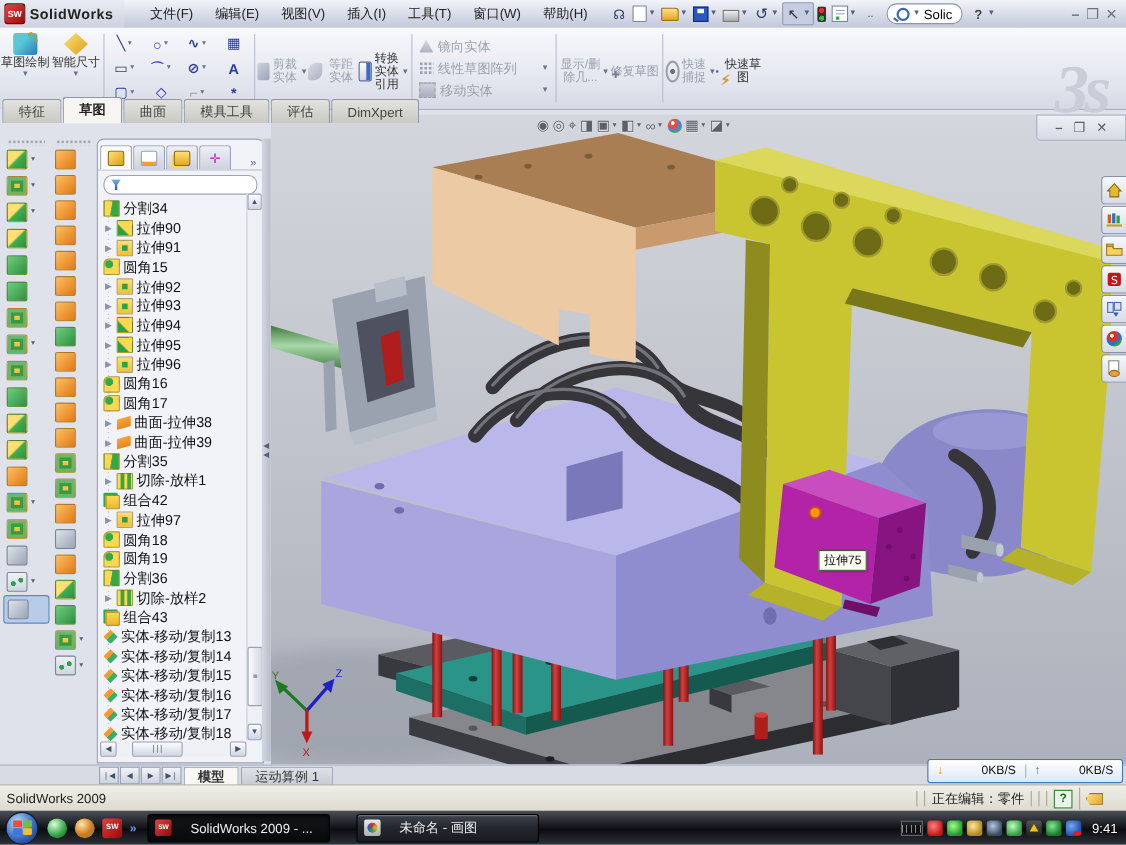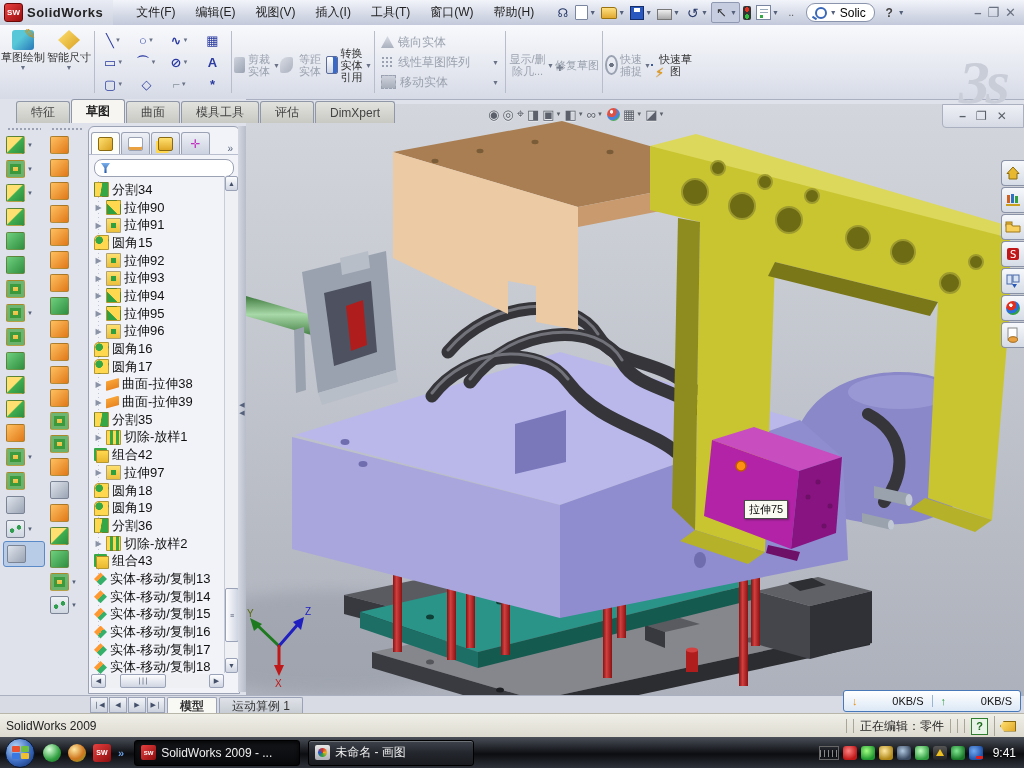--- a/index.html
+++ b/index.html
@@ -68,21 +68,21 @@
   .lrow .caret{margin-left:auto;}
   .bicon.dd{background:linear-gradient(135deg,#d0d5df,#9aa2b2);border-radius:2px;}
   .bicon.rep{background:linear-gradient(135deg,#e8ecf2,#b8bece);border-radius:2px;position:relative;}
   .bicon.rep:after{content:"✚";position:absolute;left:2px;top:-2px;font-size:9px;color:#7a8292;}
   .bicon.snap{border:2px solid #9aa2b2;border-radius:50%;width:16px;height:16px;background:radial-gradient(circle,#6a7282 2px,transparent 2.5px);}
   .bicon.rapid{background:linear-gradient(#f0f4fa,#c8d2e4);border:1px solid #3a5a9a;position:relative;}
   .bicon.rapid:after{content:"⚡";position:absolute;left:3px;top:0px;font-size:13px;color:#e8a010;text-shadow:0 0 1px #a05808;}
   .wm{position:absolute;right:18px;top:22px;font-family:Liberation Serif, serif;font-style:italic;
      font-size:62px;color:#c9cdd7;font-weight:bold;letter-spacing:-4px;}
   
-  .tabstrip{left:0;top:99px;width:440px;height:24px;display:flex;align-items:flex-end;gap:1px;padding-left:16px;}
+  .tabstrip{left:0;top:88px;width:440px;height:24px;display:flex;align-items:flex-end;gap:1px;padding-left:2px;}
   .ctab{height:21px;padding:0 14px;display:flex;align-items:center;border:1px solid #9098a8;border-bottom:none;
     background:linear-gradient(#e2e2de,#c9c9c4);color:#444;border-radius:3px 3px 0 0;}
   .ctab.active{background:#f6f5f1;color:#222;height:23px;font-weight:bold;}
   
   .leftbg{left:0;top:99px;width:246px;height:596px;background:#dfe2ea;}
   .ltcol{display:flex;flex-direction:column;gap:0;}
   .ltc1{left:3px;top:126px;width:42px;}
   .ltc2{left:47px;top:126px;width:40px;}
   .ltcell{height:24px;display:flex;align-items:center;gap:2px;padding-left:3px;}
   .lticon{width:17px;height:16px;border-radius:2px;border:1px solid rgba(120,110,40,.55);}
@@ -164,21 +164,21 @@
   .dnav{display:flex;gap:1px;margin-left:90px;margin-bottom:1px;}
   .dnb{width:16px;height:14px;background:linear-gradient(#f2f4f8,#ccd2de);border:1px solid #9aa2b8;
     font-size:7px;color:#44506a;display:flex;align-items:center;justify-content:center;}
   .dtab{height:16px;padding:0 12px;border:1px solid #9aa2b8;border-bottom:none;background:linear-gradient(#dfe2e8,#c6cad2);
     display:flex;align-items:center;color:#333;margin-left:2px;border-radius:2px 2px 0 0;}
   .dtab.active{background:#f8f8f5;font-weight:bold;}
   
   .statusbar{left:0;top:713px;width:1024px;height:24px;background:linear-gradient(#f0efe8,#dcdacf);
     border-top:1px solid #b8b6a8;display:flex;align-items:center;color:#222;}
   .sbleft{padding-left:6px;}
-  .sbright{margin-left:auto;display:flex;align-items:center;gap:6px;padding-right:3px;}
+  .sbright{margin-left:auto;display:flex;align-items:center;gap:6px;padding-right:16px;}
   .sep{width:1px;height:14px;background:#a8a698;}
   .helpq{width:15px;height:15px;background:#e8f4e8;border:1px solid #2f7e2f;color:#1a6a1a;font-weight:bold;
     font-size:11px;display:flex;align-items:center;justify-content:center;}
   .tagcell{width:26px;height:20px;border-left:1px solid #a8a698;display:flex;align-items:center;justify-content:center;}
   .tag{width:14px;height:9px;background:linear-gradient(135deg,#ffe070,#e0a828);border:1px solid #8a6a10;
     clip-path:polygon(0 50%,25% 0,100% 0,100% 100%,25% 100%);}
   
   .taskbar{left:0;top:737px;width:1024px;height:31px;
     background:linear-gradient(#4a4f58,#17191e 45%,#0c0d10 55%,#2e323a);display:flex;align-items:center;}
   .orb{width:28px;height:28px;border-radius:50%;margin:0 8px 0 5px;position:relative;
@@ -186,22 +186,22 @@
     display:grid;grid-template-columns:8px 8px;grid-auto-rows:6px;justify-content:center;align-content:center;gap:1px;}
   .fl{border-radius:1px;}
   .fl1{background:#e85030;} .fl2{background:#70c040;} .fl3{background:#3878e0;} .fl4{background:#f0c030;}
   .ql{display:flex;align-items:center;gap:7px;margin-right:10px;}
   .qli{width:18px;height:18px;border-radius:50%;}
   .q1{background:radial-gradient(circle at 35% 30%,#d8ffd8,#30a040 60%,#186020);}
   .q2{background:radial-gradient(circle at 35% 30%,#ffe8a0,#d07820 55%,#70a020);}
   .q3{border-radius:3px;background:linear-gradient(135deg,#e84040,#8c0c0c);color:#fff;font-size:7px;font-weight:bold;
       display:flex;align-items:center;justify-content:center;}
   .chev{color:#6aa0e8;font-weight:bold;font-size:11px;}
-  .task{width:152px;height:24px;border-radius:3px;border:1px solid #000;display:flex;align-items:center;gap:5px;
-    padding:0 6px;color:#eee;margin-right:8px;white-space:nowrap;overflow:hidden;
+  .task{width:152px;height:24px;border-radius:3px;border:1px solid #000;display:flex;align-items:center;gap:17px;
+    padding:0 6px;color:#eee;margin-right:24px;white-space:nowrap;overflow:hidden;
     background:linear-gradient(#3e434c,#23262c 50%,#191b20);box-shadow:inset 0 1px 0 rgba(255,255,255,.25);}
   .task.active{background:linear-gradient(#14161a,#08090b);box-shadow:inset 0 2px 4px rgba(0,0,0,.8);}
   .ticon{width:15px;height:15px;flex:none;border-radius:2px;}
   .ti-sw{background:linear-gradient(135deg,#e84040,#8c0c0c);color:#fff;font-size:6px;font-weight:bold;
      display:flex;align-items:center;justify-content:center;}
   .ti-paint{background:linear-gradient(#e8e8e8,#b0b0b8);position:relative;}
   .ti-paint:after{content:"";position:absolute;left:3px;top:3px;width:9px;height:9px;
      background:conic-gradient(#d03030,#e8b020,#30a040,#2858c8,#d03030);border-radius:50%;}
   .tray{margin-left:auto;display:flex;align-items:center;gap:4px;padding-right:8px;}
   .kbd{width:18px;height:12px;background:linear-gradient(#f0f0f0,#b8b8b8);border:1px solid #666;

